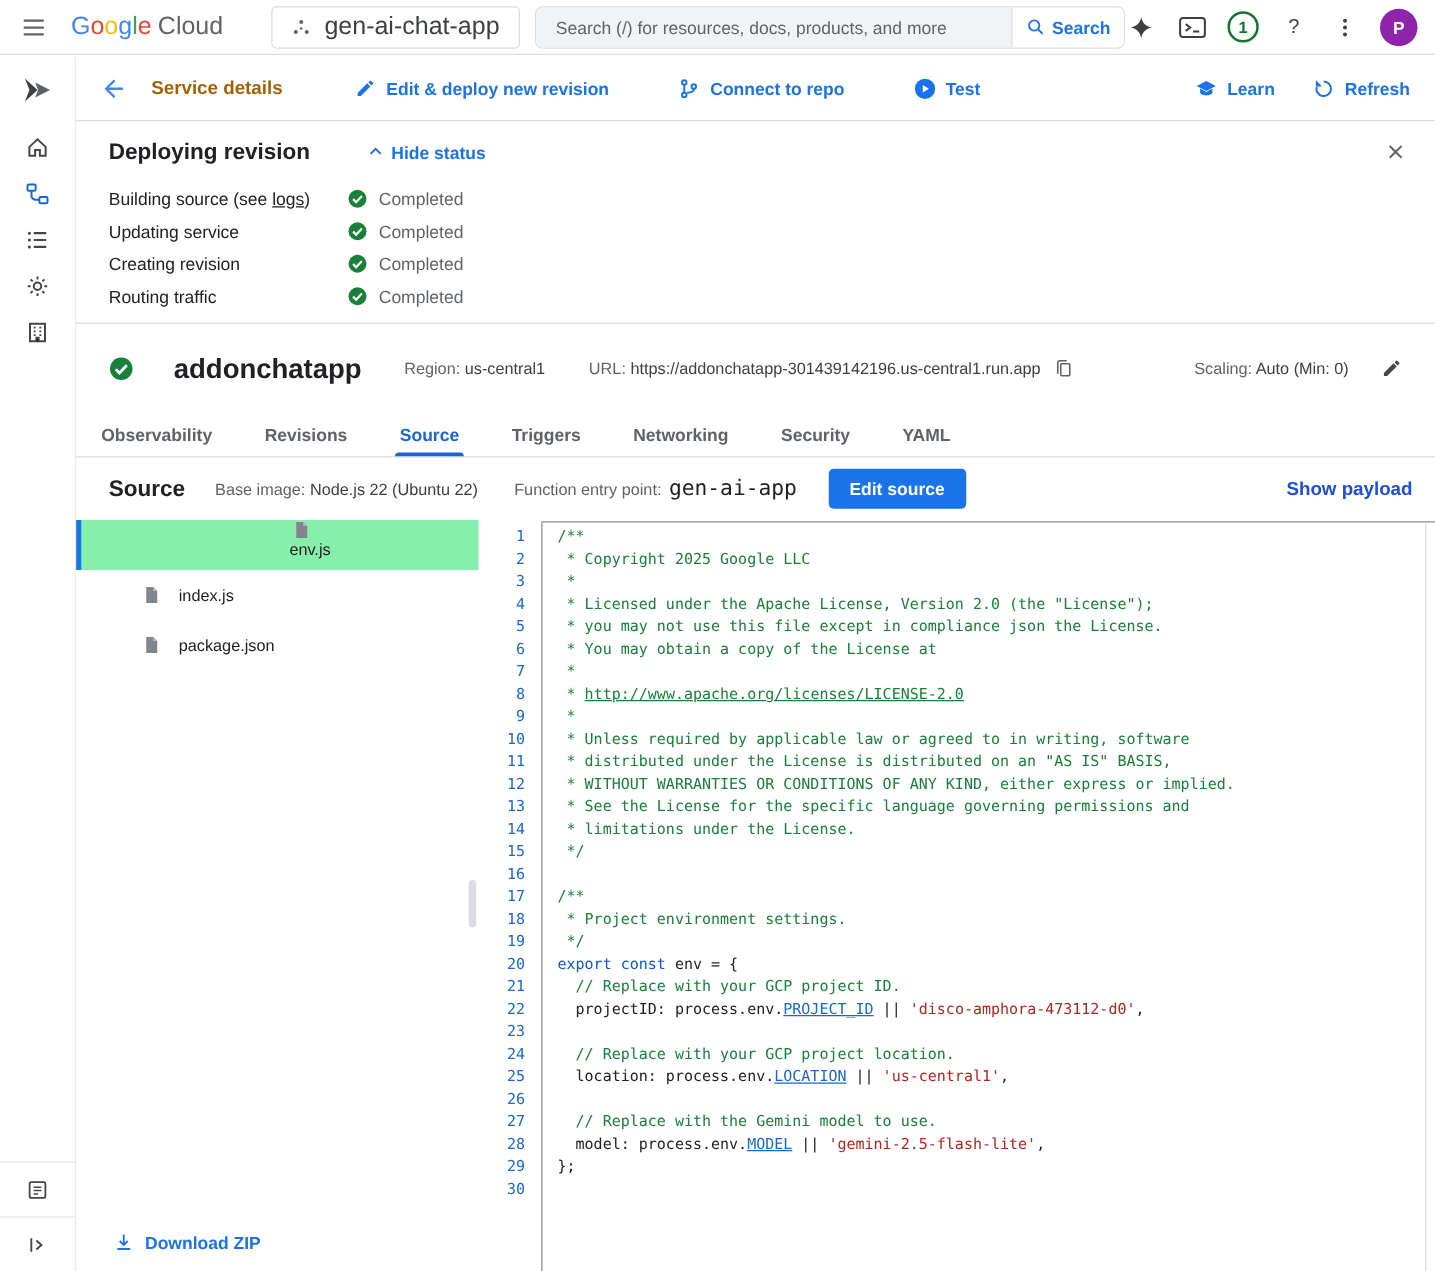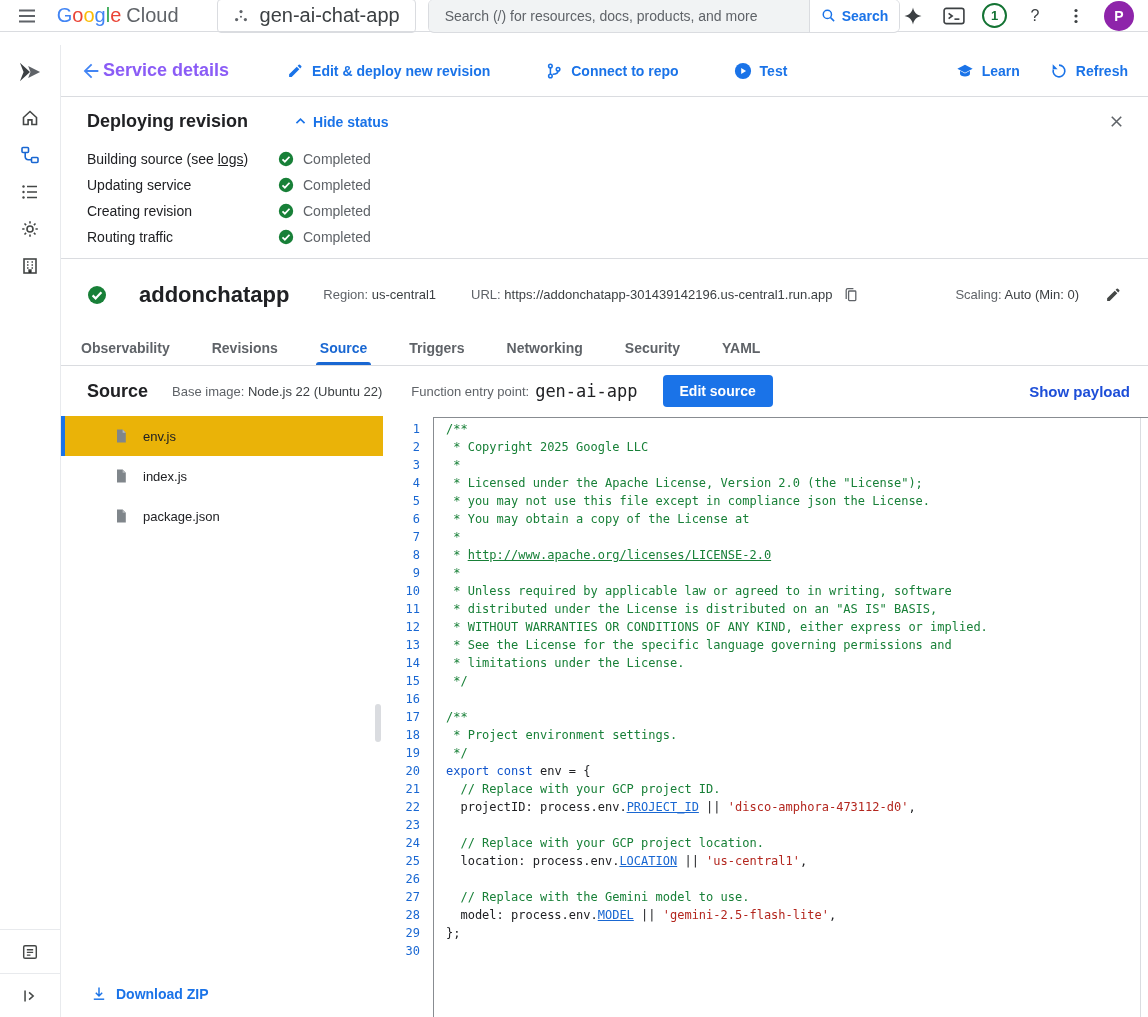--- a/index.html
+++ b/index.html
@@ -5,21 +5,21 @@
   * { box-sizing: border-box; margin: 0; padding: 0; }
   html, body { width: 1148px; height: 1017px; }
   body {
     font-family: "Liberation Sans", "DejaVu Sans", sans-serif;
     color: #202124; background: #fff; position: relative; overflow: hidden;
     font-size: 14px;
   }
   svg { display: block; }
 
   
-  .topbar { position: absolute; top: 0; left: 0; width: 1148px; height: 32px;
+  .topbar { position: absolute; top: 0; left: 0; width: 1148px; height: 44px;
     border-bottom: 1px solid #dadce0; display: flex; align-items: center;
     padding: 0 14px 0 16px; background: #fff; z-index: 5; }
   .hamburger { width: 26px; height: 26px; display: flex; align-items: center; justify-content: center; cursor: pointer; }
   .logo { display: flex; align-items: baseline; margin-left: 18px; font-size: 20px; white-space: nowrap; }
   .logo .cloud { color: #5f6368; margin-left: 5px; }
   .project-btn { display: flex; align-items: center; gap: 11px; border: 1px solid #dadce0;
     border-radius: 4px; height: 34px; padding: 0 15px; margin-left: 38px;
     font-size: 20px; color: #3c4043; cursor: pointer; white-space: nowrap; }
   .searchbox { display: flex; align-items: stretch; height: 34px; margin-left: 12px;
     width: 539px; border: 1px solid #dadce0; border-radius: 6px; overflow: hidden; }
@@ -45,21 +45,21 @@
   .rail-footer { position: absolute; bottom: 0; left: 0; right: 0; }
   .rail-footer .rail-item { height: 44px; border-top: 1px solid #e8eaed; }
 
   
   .main { position: absolute; left: 61px; top: 45px; right: 0; bottom: 0;
     display: flex; flex-direction: column; }
 
   .actionbar { flex: 0 0 52px; border-bottom: 1px solid #dadce0; display: flex;
     align-items: center; padding: 0 20px 0 18px; }
   .back-btn { width: 24px; height: 24px; display: flex; align-items: center; justify-content: center; cursor: pointer; }
-  .page-title { font-size: 18px; color: #8b5cf6; white-space: nowrap; }
+  .page-title { font-size: 15px; margin-left: 18px; color: #a16207; white-space: nowrap; }
   .ab-actions { display: flex; align-items: center; gap: 55px; margin-left: 58px; }
   .ab-btn { display: flex; align-items: center; gap: 8px; color: #1a73e8;
     font-size: 14px; font-weight: bold; cursor: pointer; white-space: nowrap; }
   .ab-right { margin-left: auto; display: flex; gap: 30px; }
 
   
   .status-panel { flex: 0 0 162px; border-bottom: 1px solid #dadce0;
     padding: 14px 18px 0 26px; position: relative; }
   .sp-head { display: flex; align-items: center; text-align: right; }
   .sp-title { font-size: 18px; color: #202124; }
@@ -102,21 +102,21 @@
   .edit-source-btn { margin-left: 25px; height: 32px; padding: 0 17px; background: #1a73e8;
     border: none; border-radius: 4px; color: #fff; font-size: 14px; font-weight: bold;
     font-family: inherit; cursor: pointer; }
   .show-payload { margin-left: auto; color: #1d4ed8; font-size: 15px; font-weight: bold; cursor: pointer; }
 
   
   .content { flex: 1; display: flex; min-height: 0; }
   .file-panel { flex: 0 0 322px; position: relative; }
   .file-row { height: 40px; display: flex; align-items: center; padding-left: 52px;
     position: relative; cursor: pointer; font-size: 13px; color: #202124; }
-  .file-row.selected { background: #eab308; }
+  .file-row.selected { background: #86efac; flex-direction: column; }
   .file-bar { display: none; }
   .file-row.selected .file-bar { display: block; position: absolute; left: 0; top: 0; bottom: 0;
     width: 4px; background: #1a73e8; }
   .file-icon { margin-right: 14px; display: flex; }
   .download-zip { position: absolute; left: 30px; bottom: 15px; display: flex; align-items: center;
     gap: 9px; color: #1a73e8; font-size: 14px; font-weight: bold; cursor: pointer; }
   .fp-scrollbar { position: absolute; right: 2px; top: 288px; width: 6px; height: 38px;
     border-radius: 3px; background: #dadce0; cursor: pointer; }
 
   .editor { flex: 1; position: relative; font-family: "DejaVu Sans Mono", "Liberation Mono", monospace;

